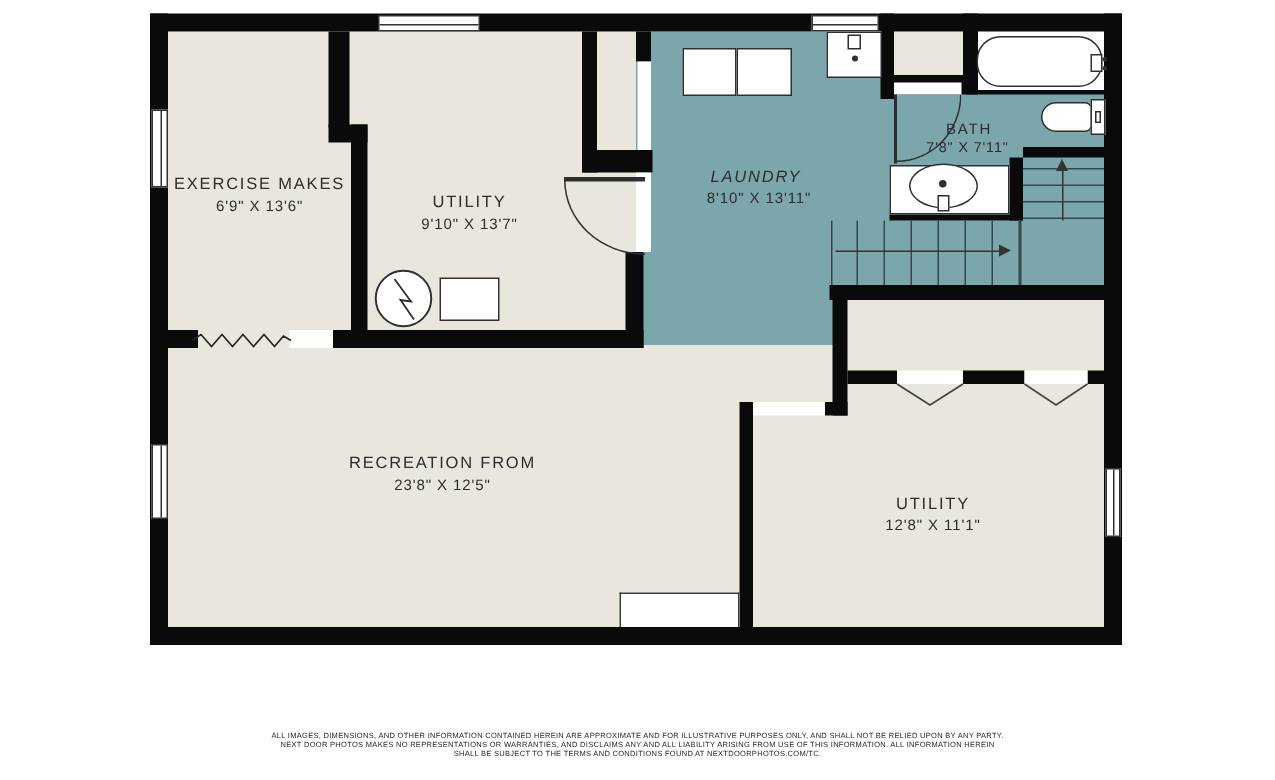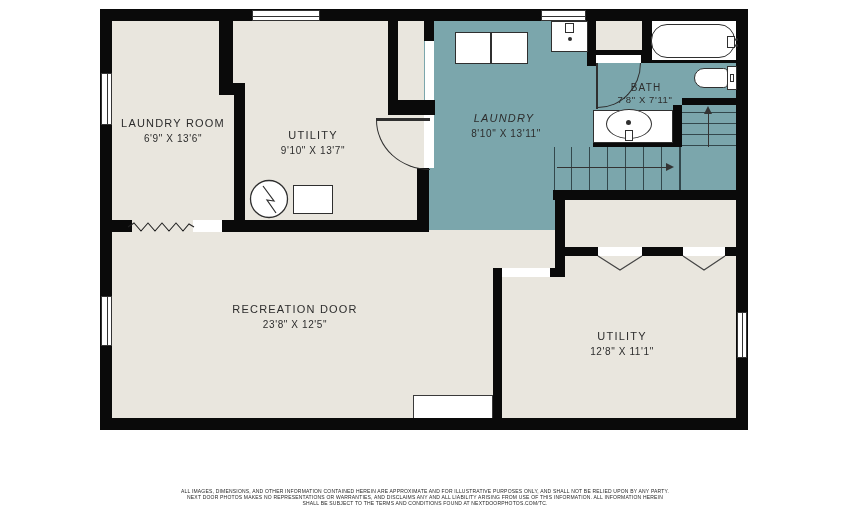--- a/index.html
+++ b/index.html
@@ -158,29 +158,29 @@
   <div class="dot" style="left:626px;top:120px;width:5px;height:5px;"></div>
 
   <svg style="left:249px;top:179px;" width="40" height="40">
     <circle cx="20" cy="20" r="18.5" fill="#fff" stroke="#2f2f2f" stroke-width="1.3"></circle>
     <polyline points="14,7 25,22 18,21 27,34" fill="none" stroke="#2f2f2f" stroke-width="1.2"></polyline>
   </svg>
   <div class="fixture" style="left:293px;top:185px;width:40px;height:29px;border-width:1.2px;"></div>
 
   <div class="abs white" style="left:413px;top:395px;width:80px;height:23px;border:1.5px solid #3a3a3a;border-bottom:none;box-sizing:border-box;"></div>
 
-  <div class="room-name" style="left:173px;top:123px;">LAUNDRY ROOM</div>
+  <div class="room-name" style="left:173px;top:123px;">EXERCISE MAKES</div>
   <div class="room-dim" style="left:173px;top:138px;">6'9" X 13'6"</div>
   <div class="room-name" style="left:313px;top:135px;">UTILITY</div>
   <div class="room-dim" style="left:313px;top:150px;">9'10" X 13'7"</div>
   <div class="room-name" style="left:504px;top:118px;font-style:italic;">LAUNDRY</div>
   <div class="room-dim" style="left:506px;top:133px;">8'10" X 13'11"</div>
   <div class="room-name small" style="left:646px;top:87px;">BATH</div>
   <div class="room-dim smaller" style="left:645px;top:99px;">7'8" X 7'11"</div>
-  <div class="room-name" style="left:295px;top:309px;">RECREATION DOOR</div>
+  <div class="room-name" style="left:295px;top:309px;">RECREATION FROM</div>
   <div class="room-dim" style="left:295px;top:324px;">23'8" X 12'5"</div>
   <div class="room-name" style="left:622px;top:336px;">UTILITY</div>
   <div class="room-dim" style="left:622px;top:351px;">12'8" X 11'1"</div>
 
   <div class="disclaimer">
     <div>ALL IMAGES, DIMENSIONS, AND OTHER INFORMATION CONTAINED HEREIN ARE APPROXIMATE AND FOR ILLUSTRATIVE PURPOSES ONLY, AND SHALL NOT BE RELIED UPON BY ANY PARTY.</div>
     <div>NEXT DOOR PHOTOS MAKES NO REPRESENTATIONS OR WARRANTIES, AND DISCLAIMS ANY AND ALL LIABILITY ARISING FROM USE OF THIS INFORMATION. ALL INFORMATION HEREIN</div>
     <div>SHALL BE SUBJECT TO THE TERMS AND CONDITIONS FOUND AT NEXTDOORPHOTOS.COM/TC.</div>
   </div>
 

